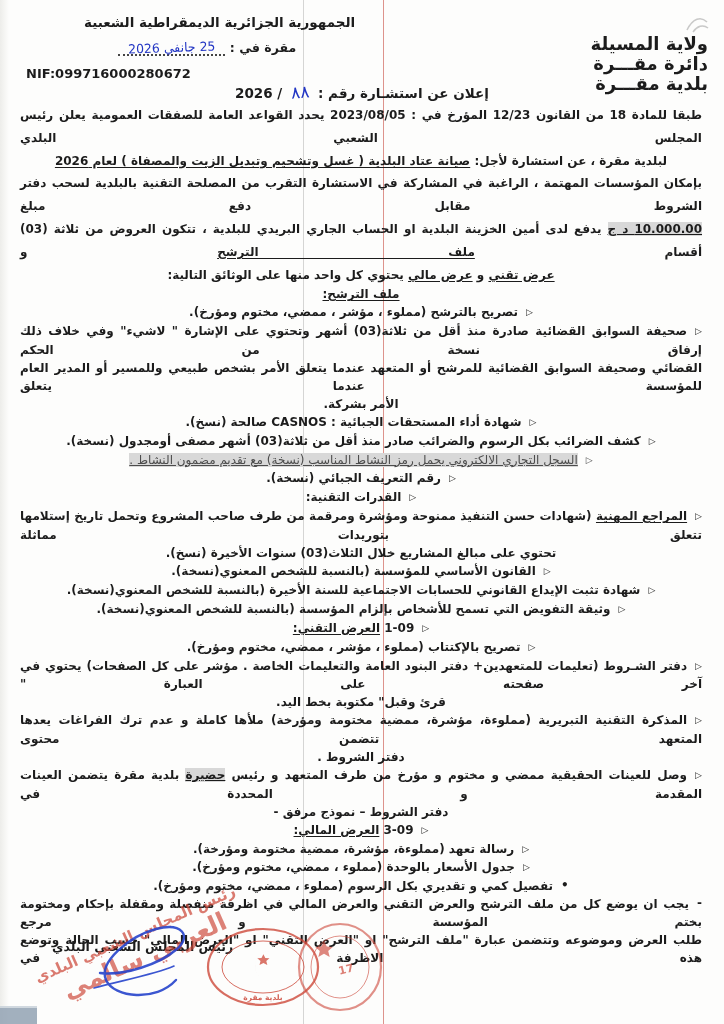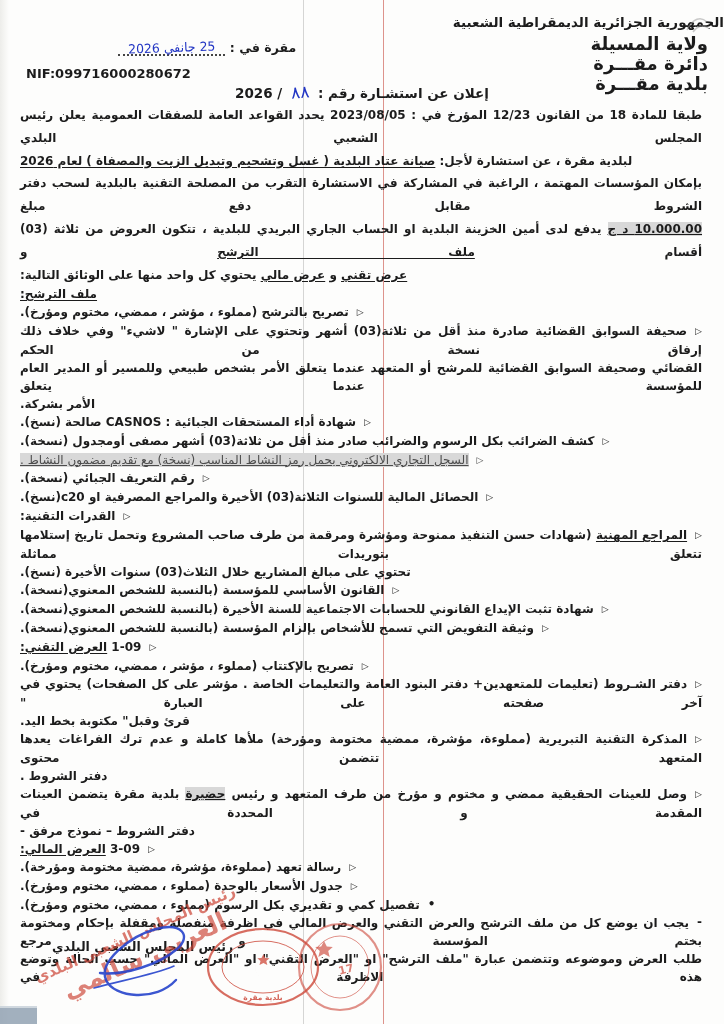--- a/index.html
+++ b/index.html
@@ -7,40 +7,40 @@
     position:relative;width:724px;height:1024px;margin:0 auto;
     background:linear-gradient(90deg,#ededea 0,#fdfdfc 9px,#fdfdfc 100%);
     font-family:"DejaVu Sans",sans-serif;color:var(--ink,#1c1c1c);
     overflow:hidden;direction:rtl;
   }
   
   .vline{position:absolute;top:0;bottom:0;width:1px;pointer-events:none;}
   .vline.gray{left:303px;background:var(--fold-gray,rgba(165,165,165,.45));}
   .vline.red{left:383px;background:var(--fold-red,rgba(195,60,48,.55));}
   
-  .republic{position:absolute;top:14px;left:84px;width:640px;text-align:right;
+  .republic{position:absolute;top:14px;left:84px;width:640px;text-align:left;
     font-size:13.5px;font-weight:700;}
   .date-line{position:absolute;top:40px;left:118px;width:246px;text-align:left;
     font-size:12.5px;font-weight:700;white-space:nowrap;}
   .dotted{display:inline-block;border-bottom:2px dotted #444;padding:0 10px;line-height:13px;}
   .handwriting{color:var(--blue,#2336c4);font-weight:400;font-size:12.5px;
     display:inline-block;transform:rotate(-2deg);}
   .right-block{position:absolute;top:34px;right:16px;text-align:right;
     font-size:18px;font-weight:700;line-height:20px;}
   .nif{position:absolute;top:66px;left:26px;direction:ltr;font-size:13px;font-weight:700;}
   .doc-title{position:absolute;top:82px;left:0;right:0;text-align:center;
     font-size:13.5px;font-weight:700;}
   .title-number{color:var(--blue,#2336c4);font-size:17px;font-weight:400;
     display:inline-block;transform:rotate(-5deg);margin:0 4px;letter-spacing:1px;}
   
   .content{position:absolute;top:104px;right:22px;left:20px;font-size:12px;font-weight:700;}
   .line{line-height:17.9px;min-height:17.9px;}
   .content .line:nth-child(-n+5){line-height:22.8px;min-height:22.8px;}
   .line.j{text-align:justify;text-align-last:justify;}
-  .line.r{text-align:left;}
+  .line.r{text-align:center;}
   .run.u{text-decoration:underline;text-underline-offset:2px;}
   .run.hl{background:var(--hl,#d8d8d8);text-decoration:underline;}
   .lt, .line.lt .run{font-weight:400;color:#4c4c4c;}
   .bullet{display:inline-block;font-size:9px;margin-left:8px;transform:translateY(-1px);}
   .bullet.dash{font-size:12px;}
   .bullet.dot{font-size:12px;}
   
   .sig-label{position:absolute;left:52px;top:939px;font-size:12.5px;font-weight:700;}
   .stamp-diagonal{position:absolute;left:-10px;top:924px;width:302px;
     transform:rotate(-24deg);transform-origin:50% 50%;
@@ -88,21 +88,20 @@
       <div class="line r"><span class="run u">عرض تقني</span><span class="run"> و </span><span class="run u">عرض مالي</span><span class="run"> يحتوي كل واحد منها على الوثائق التالية:</span></div>
       <div class="line r"><span class="run u">ملف الترشح:</span></div>
       <div class="line r"><span class="bullet arrow">▷</span><span class="run">تصريح بالترشح (مملوء ، مؤشر ، ممضي، مختوم ومؤرخ).</span></div>
       <div class="line j"><span class="bullet arrow">▷</span><span class="run">صحيفة السوابق القضائية صادرة منذ أقل من ثلاثة(03) أشهر وتحتوي على الإشارة " لاشيء" وفي خلاف ذلك إرفاق نسخة من الحكم</span></div>
       <div class="line j"><span class="run">القضائي وصحيفة السوابق القضائية للمرشح أو المتعهد عندما يتعلق الأمر بشخص طبيعي وللمسير أو المدير العام للمؤسسة عندما يتعلق</span></div>
       <div class="line r"><span class="run">الأمر بشركة.</span></div>
       <div class="line r"><span class="bullet arrow">▷</span><span class="run">شهادة أداء المستحقات الجبائية : CASNOS صالحة (نسخ).</span></div>
       <div class="line r"><span class="bullet arrow">▷</span><span class="run">كشف الضرائب بكل الرسوم والضرائب صادر منذ أقل من ثلاثة(03) أشهر مصفى أومجدول (نسخة).</span></div>
       <div class="line r lt"><span class="bullet arrow lt">▷</span><span class="run hl lt">السجل التجاري الالكتروني يحمل رمز النشاط المناسب  (نسخة) مع تقديم مضمون النشاط .</span></div>
       <div class="line r"><span class="bullet arrow">▷</span><span class="run">رقم التعريف الجبائي (نسخة).</span></div>
-      <div class="line r"><span class="bullet arrow">▷</span><span class="run">الحصائل المالية للسنوات الثلاثة(03) الأخيرة والمراجع المصرفية او c20(نسخ).</span></div>
       <div class="line r"><span class="bullet arrow">▷</span><span class="run">القدرات التقنية:</span></div>
       <div class="line j"><span class="bullet arrow">▷</span><span class="run u">المراجع المهنية</span><span class="run"> (شهادات حسن التنفيذ ممنوحة ومؤشرة ومرقمة من طرف صاحب المشروع وتحمل تاريخ إستلامها تتعلق بتوريدات مماثلة</span></div>
       <div class="line r"><span class="run">تحتوي على مبالغ المشاريع خلال الثلاث(03) سنوات الأخيرة (نسخ).</span></div>
       <div class="line r"><span class="bullet arrow">▷</span><span class="run">القانون الأساسي للمؤسسة (بالنسبة للشخص المعنوي(نسخة).</span></div>
       <div class="line r"><span class="bullet arrow">▷</span><span class="run">شهادة تثبت الإيداع القانوني للحسابات الاجتماعية للسنة الأخيرة (بالنسبة للشخص المعنوي(نسخة).</span></div>
       <div class="line r"><span class="bullet arrow">▷</span><span class="run">وثيقة التفويض التي تسمح للأشخاص بإلزام المؤسسة (بالنسبة للشخص المعنوي(نسخة).</span></div>
       <div class="line r"><span class="bullet arrow">▷</span><span class="run">1-09 </span><span class="run u">العرض التقني:</span></div>
       <div class="line r"><span class="bullet arrow">▷</span><span class="run">تصريح بالإكتتاب (مملوء ، مؤشر ، ممضي، مختوم ومؤرخ).</span></div>
       <div class="line j"><span class="bullet arrow">▷</span><span class="run">دفتر الشـروط (تعليمات للمتعهدين+ دفتر البنود العامة والتعليمات الخاصة . مؤشر على كل الصفحات) يحتوي في آخر صفحته على العبارة "</span></div>
       <div class="line r"><span class="run">قرئ وقبل" مكتوبة بخط اليد.</span></div>

